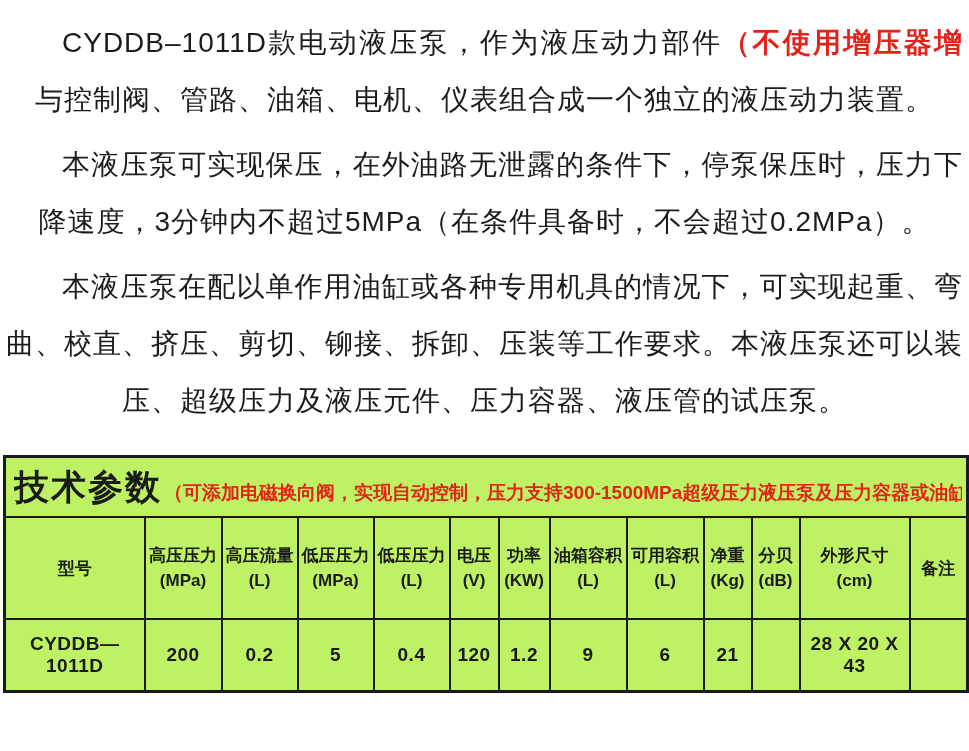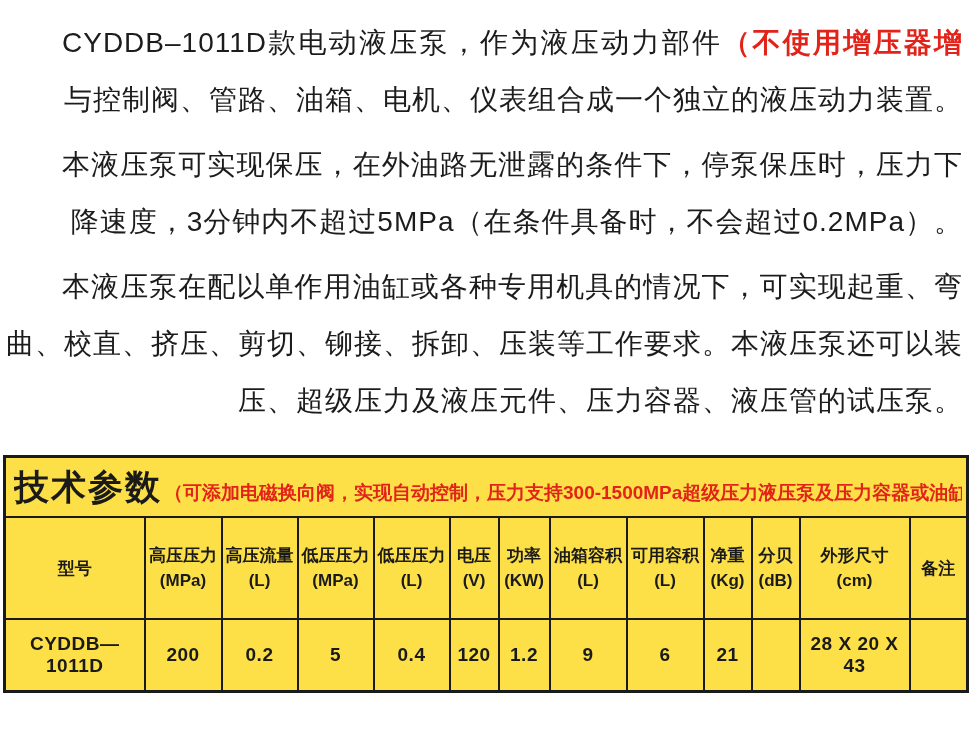--- a/index.html
+++ b/index.html
@@ -24,21 +24,21 @@
   .para {
     margin: 0 0 8px 0;
   }
   .line {
     height: 57px;
     line-height: 57px;
     font-size: 28px;
     color: #1c1c1c;
     letter-spacing: 1px;
     overflow: hidden;
-    text-align: right;
+    text-align: center;
   }
   .line.indent { padding-left: 56px; }
   .line.fill {
     text-align: justify;
     text-align-last: justify;
   }
   .seg-red {
     color: #e2231a;
     font-weight: bold;
   }
@@ -47,21 +47,21 @@
     margin: 26px 0 0 3px;
     border-collapse: collapse;
     table-layout: fixed;
     width: 963px;
     border: 3px solid #1a1a1a;
   }
   .spec-table td {
     border: 2px solid #1a1a1a;
     padding: 0;
     color: #1a1a1a;
-    background: #fde047;
+    background: #bef264;
   }
   .title-cell {
     height: 50px;
     vertical-align: middle;
     padding: 4px 4px 4px 8px !important;
   }
   .title-flex {
     display: flex;
     align-items: baseline;
     white-space: nowrap;

